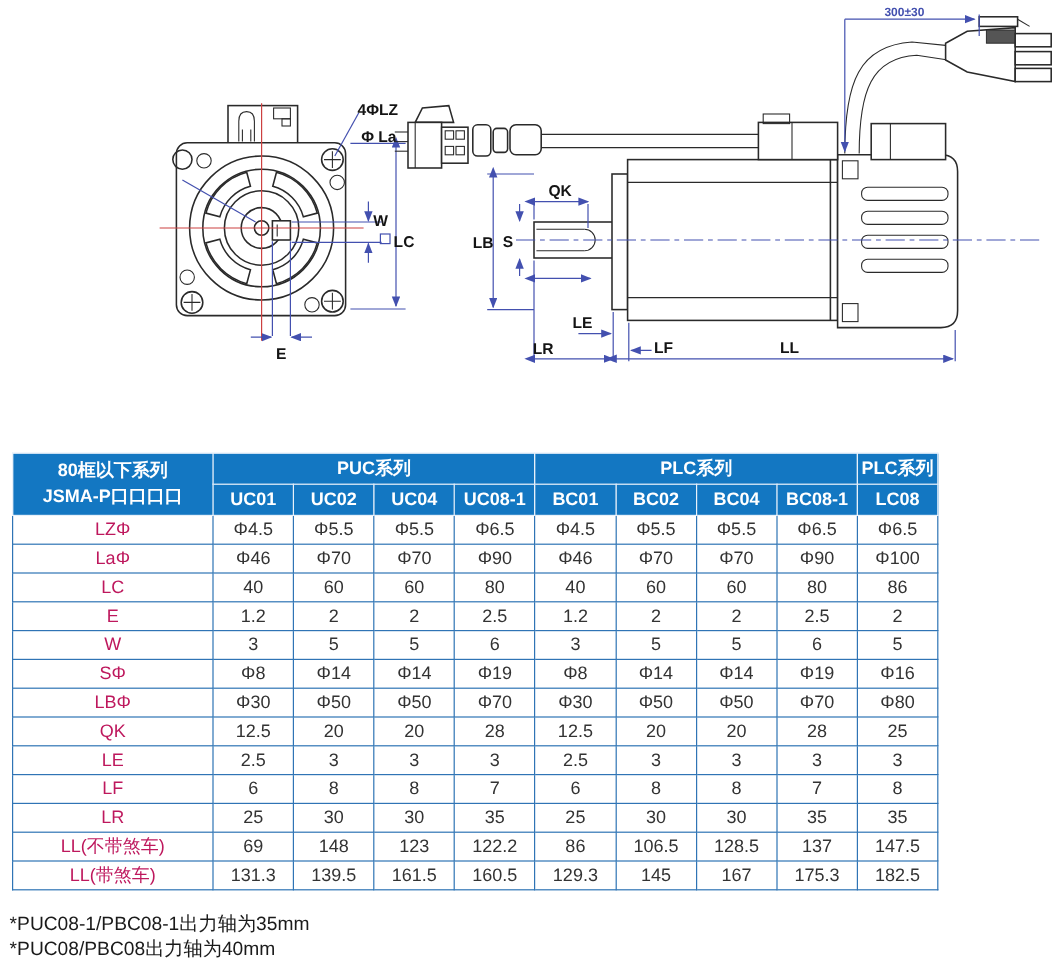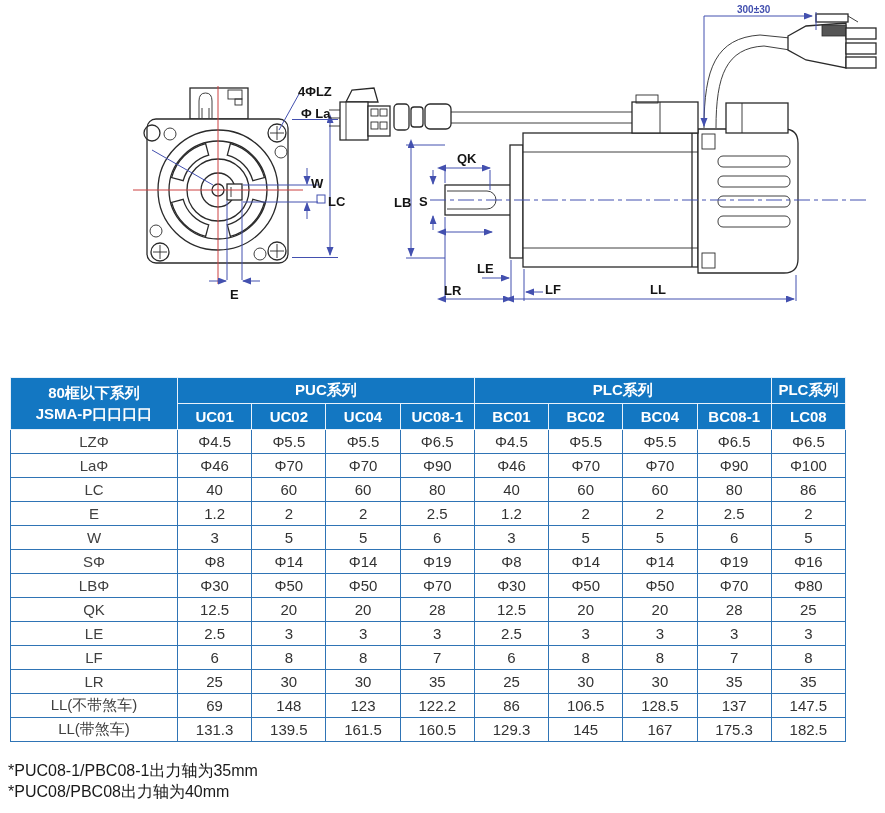--- a/index.html
+++ b/index.html
@@ -9,28 +9,28 @@
   #drawing{position:absolute;left:0;top:0;}
   .outline{stroke:#2a2a2a;stroke-width:1.3;fill:none;}
   .outlinef{stroke:#2a2a2a;stroke-width:1.3;fill:#fff;}
   .thin{stroke:#2a2a2a;stroke-width:0.9;fill:none;}
   .dim{stroke:#4350af;stroke-width:1;fill:none;}
   .red{stroke:#cc4040;stroke-width:1;fill:none;}
   .dimtext{font:bold 13px "Liberation Sans",sans-serif;fill:#141414;}
   .dimtext-blue{font:bold 10px "Liberation Sans",sans-serif;fill:#4350af;}
   
   #spec-table{position:absolute;left:10px;top:377px;}
-  table{border-collapse:collapse;table-layout:fixed;width:836px;
+  table{border-collapse:collapse;table-layout:fixed;width:772px;
         font:15px "Liberation Sans",sans-serif;border:1px solid #2f74b5;}
   thead th{background:#1377c2;color:#fff;border:1px solid #e8f1fa;
            font-weight:bold;height:25px;padding:0;}
   thead th.corner{line-height:1.35;}
   tbody td{border:1px solid #2f74b5;text-align:center;height:23px;
            padding:0;color:#333;background:#fff;}
-  tbody td.rowlabel{color:#404040;}
+  tbody td.rowlabel{color:#be185d;}
   
   #footnotes{position:absolute;left:8px;top:760px;color:#1a1a1a;
              font:16px "Liberation Sans",sans-serif;line-height:1.32;}
 </style>
 </head>
 <body>
 
 <div id="page">
 
   <svg id="drawing" width="885" height="374" viewBox="0 0 885 374">

